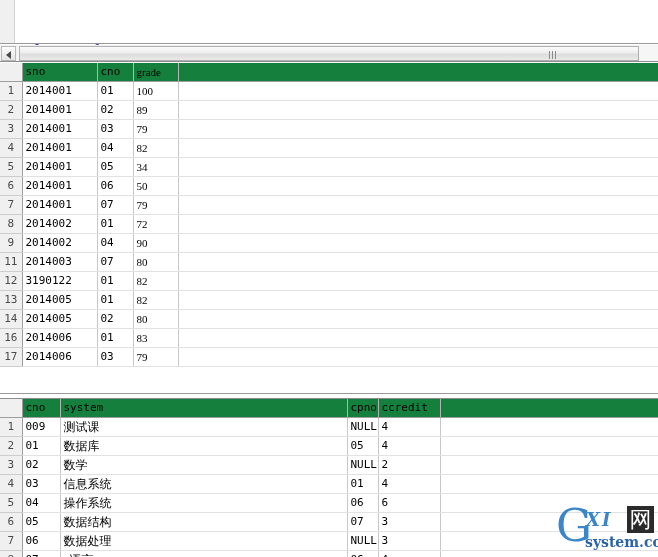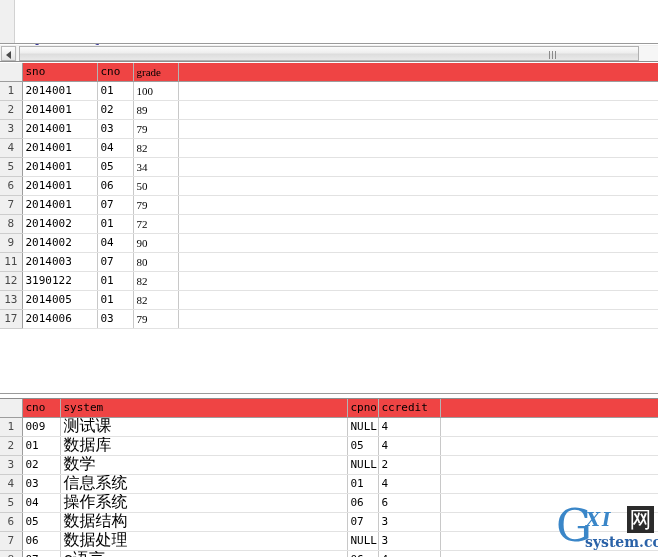--- a/index.html
+++ b/index.html
@@ -131,36 +131,36 @@
     box-sizing: border-box;
     border-right: 1px solid #c8c8c8;
     border-bottom: 1px solid #e2e2e2;
     text-align: left;
     font-weight: normal;
     white-space: nowrap;
     overflow: hidden;
     background: #ffffff;
   }
   .grid thead th {
-    background: #ef4444;
+    background: #15803d;
     border-bottom: 1px solid #9d9d9d;
     border-right: 1px solid #b4b4b4;
     color: #000;
   }
   .grid .rowhdr {
     background: #f0f0f0;
     border-right: 1px solid #9d9d9d;
     border-bottom: 1px solid #cdcdcd;
     text-align: center;
     padding: 0;
     color: #4a4a4a;
   }
   .grid thead .rowhdr { background: #f0f0f0; border-bottom: 1px solid #9d9d9d; }
 
-  .cn { font-family: Liberation Mono, monospace; font-size: 16px; }
+  .cn { font-family: Liberation Sans, sans-serif; font-size: 12px; }
 
   
   .sc-c0 { width: 22px; }
   .sc-c1 { width: 75px; }
   .sc-c2 { width: 36px; }
   .sc-c3 { width: 45px; font-family: Liberation Serif, serif; }
   .sc-pad{ width: 480px; border-right: none !important; }
 
   
   .co-c0 { width: 22px; }
@@ -334,20 +334,34 @@
           <td class="sc-pad"></td>
         </tr>
         <tr>
           <td class="rowhdr sc-c0">13</td>
           <td class="sc-c1">2014005</td>
           <td class="sc-c2">01</td>
           <td class="sc-c3">82</td>
           <td class="sc-pad"></td>
         </tr>
         <tr>
+          <td class="rowhdr sc-c0">14</td>
+          <td class="sc-c1">2014005</td>
+          <td class="sc-c2">02</td>
+          <td class="sc-c3">80</td>
+          <td class="sc-pad"></td>
+        </tr>
+        <tr>
+          <td class="rowhdr sc-c0">16</td>
+          <td class="sc-c1">2014006</td>
+          <td class="sc-c2">01</td>
+          <td class="sc-c3">83</td>
+          <td class="sc-pad"></td>
+        </tr>
+        <tr>
           <td class="rowhdr sc-c0">17</td>
           <td class="sc-c1">2014006</td>
           <td class="sc-c2">03</td>
           <td class="sc-c3">79</td>
           <td class="sc-pad"></td>
         </tr>
       </tbody>
   </table>
 </div>
 

